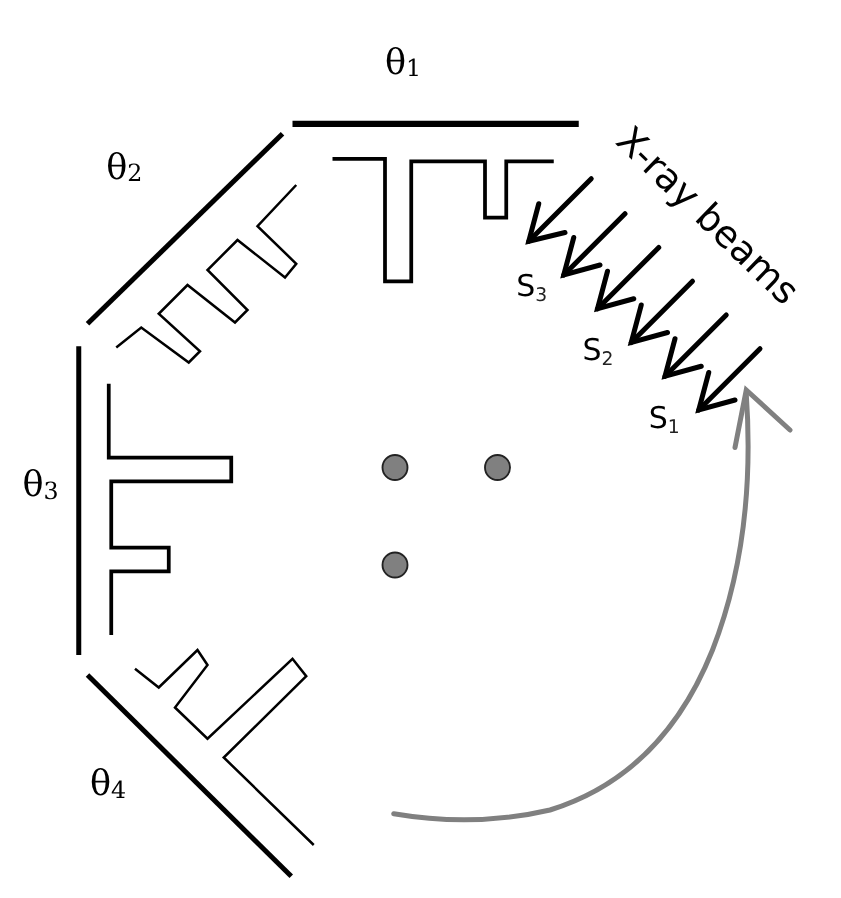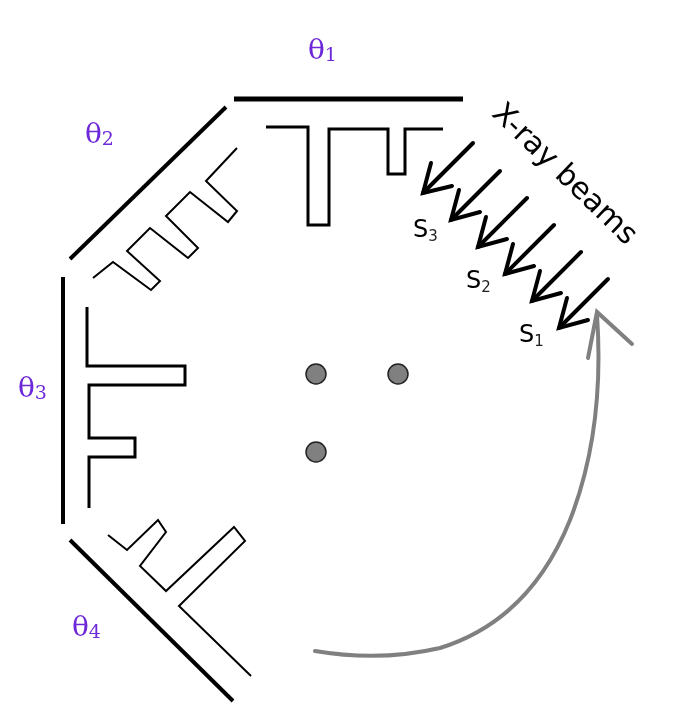--- a/index.html
+++ b/index.html
@@ -1,19 +1,19 @@
 <!DOCTYPE html>
 <html><head>
 <meta charset="utf-8">
 <style>
   html, body { margin: 0; padding: 0; background: #ffffff; }
   body { width: 673px; height: 718px; overflow: hidden; position: relative; }
   #stage { position: absolute; left: 0; top: 0; width: 673px; height: 718px; }
   svg { position: absolute; left: 0; top: 0; }
-  .lbl { position: absolute; font-family: "DejaVu Serif", serif; font-size: 28px; color: #6d28d9; line-height: 1; white-space: nowrap; }
+  .lbl { position: absolute; font-family: "DejaVu Serif", serif; font-size: 28px; color: #000000; line-height: 1; white-space: nowrap; }
   .lbl sub { font-size: 19px; vertical-align: -2px; }
   .slbl { position: absolute; font-family: "DejaVu Sans", sans-serif; font-size: 24px; color: #000; line-height: 1; white-space: nowrap; }
   .slbl sub { font-size: 15px; vertical-align: -4px; color: #222; }
   .beam-title { position: absolute; font-family: "DejaVu Sans", sans-serif; font-size: 30px; color: #000; line-height: 1; white-space: nowrap; transform-origin: 0 0; transform: rotate(44deg); }
 </style>
 </head>
 <body>
 
 <div id="stage">
 

